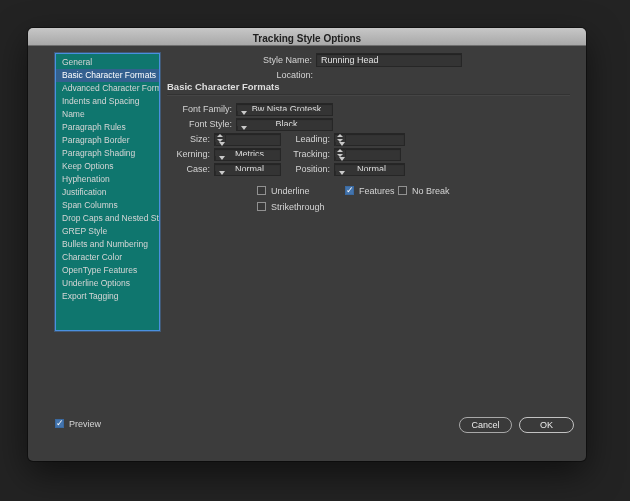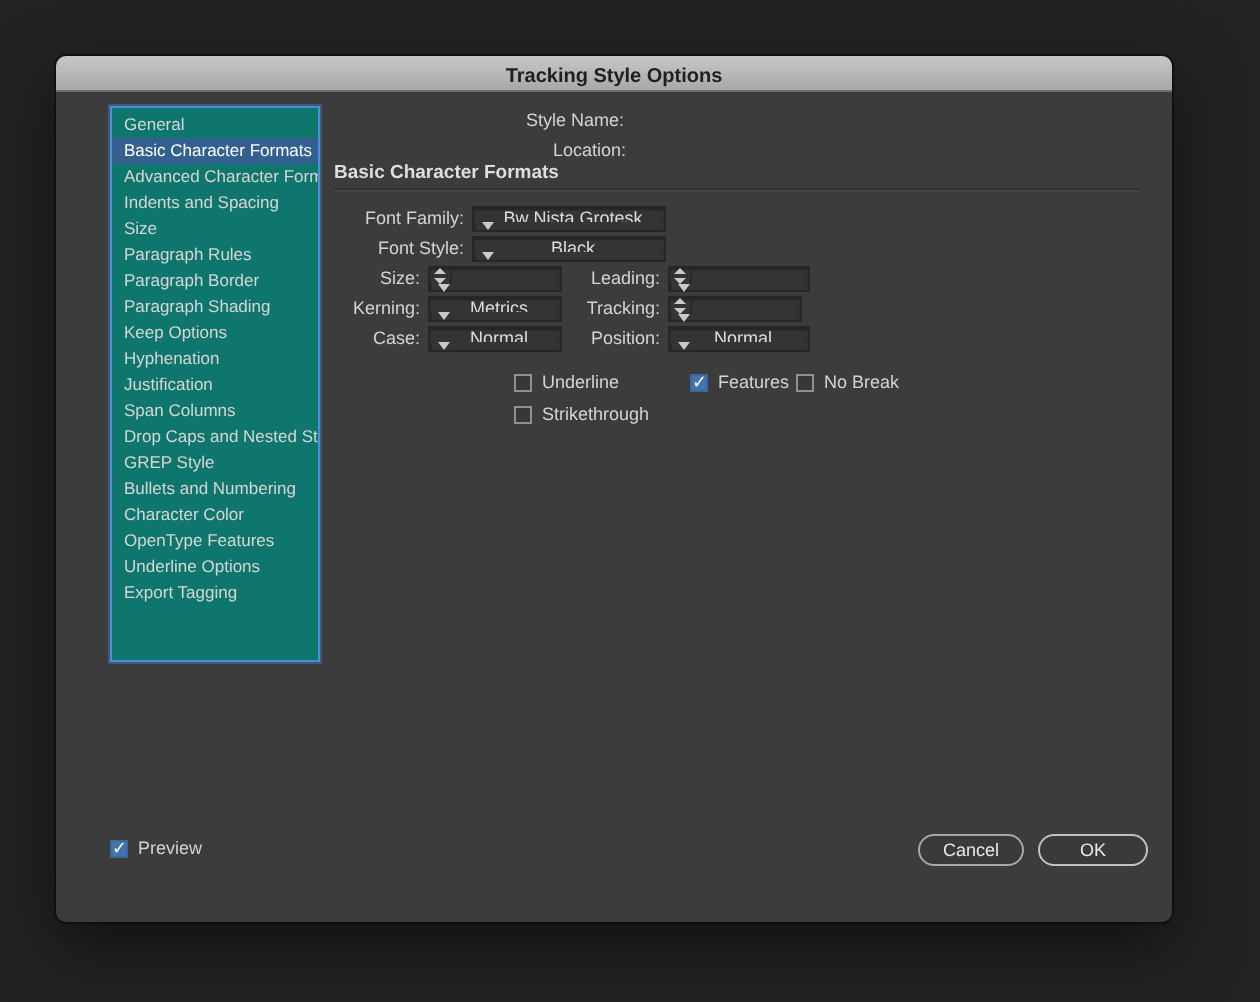--- a/index.html
+++ b/index.html
@@ -91,21 +91,21 @@
   }
   .tri-up {
     width:0; height:0; display:block;
     border-left:3px solid transparent; border-right:3px solid transparent;
     border-bottom:3px solid #c9c9c9;
   }
   .stepper .tri-down { border-top-width:3px; }
 
   
   .cbwrap {
-    position:absolute; display:flex; align-items:flex-end; gap:5px; height:10px;
+    position:absolute; display:flex; align-items:flex-start; gap:5px; height:10px;
   }
   .cb {
     width:9px; height:9px; box-sizing:border-box; flex:none;
     border:1px solid #919191; background:#373737; position:relative;
   }
   .cb .mark { display:none; }
   .cb.checked { background:#4374ad; border-color:#35movie; border-color:#3a69a0; }
   .cb.checked .mark {
     display:block; position:absolute; top:-2px; left:0;
     color:#ffffff; font-size:9px; line-height:10px;
@@ -131,38 +131,39 @@
       <span class="title">Tracking Style Options</span>
     </div>
 
     <div class="dbody">
 
       <div class="sidebar">
         <div class="sb-item">General</div>
         <div class="sb-item selected">Basic Character Formats</div>
         <div class="sb-item">Advanced Character Formats</div>
         <div class="sb-item">Indents and Spacing</div>
-        <div class="sb-item">Size</div>
+        <div class="sb-item">Name</div>
         <div class="sb-item">Paragraph Rules</div>
         <div class="sb-item">Paragraph Border</div>
         <div class="sb-item">Paragraph Shading</div>
         <div class="sb-item">Keep Options</div>
         <div class="sb-item">Hyphenation</div>
         <div class="sb-item">Justification</div>
         <div class="sb-item">Span Columns</div>
         <div class="sb-item">Drop Caps and Nested Styles</div>
         <div class="sb-item">GREP Style</div>
         <div class="sb-item">Bullets and Numbering</div>
         <div class="sb-item">Character Color</div>
         <div class="sb-item">OpenType Features</div>
         <div class="sb-item">Underline Options</div>
         <div class="sb-item">Export Tagging</div>
       </div>
 
       <div class="flabel" style="left:150px; top:8px; width:134px;">Style Name:</div>
+      <input class="textinput" type="text" value="Running Head" style="">
       <div class="flabel" style="left:151px; top:23px; width:134px;">Location:</div>
 
       <div class="section-title">Basic Character Formats</div>
       <div class="section-rule"></div>
 
       <div class="flabel" style="left:104px; top:57px; width:100px;">Font Family:</div>
       <div class="field" style="left:208px; top:57px; width:97px;">
         <span class="fval">Bw Nista Grotesk</span>
         <span class="dd">
             <i class="tri-down"></i>

